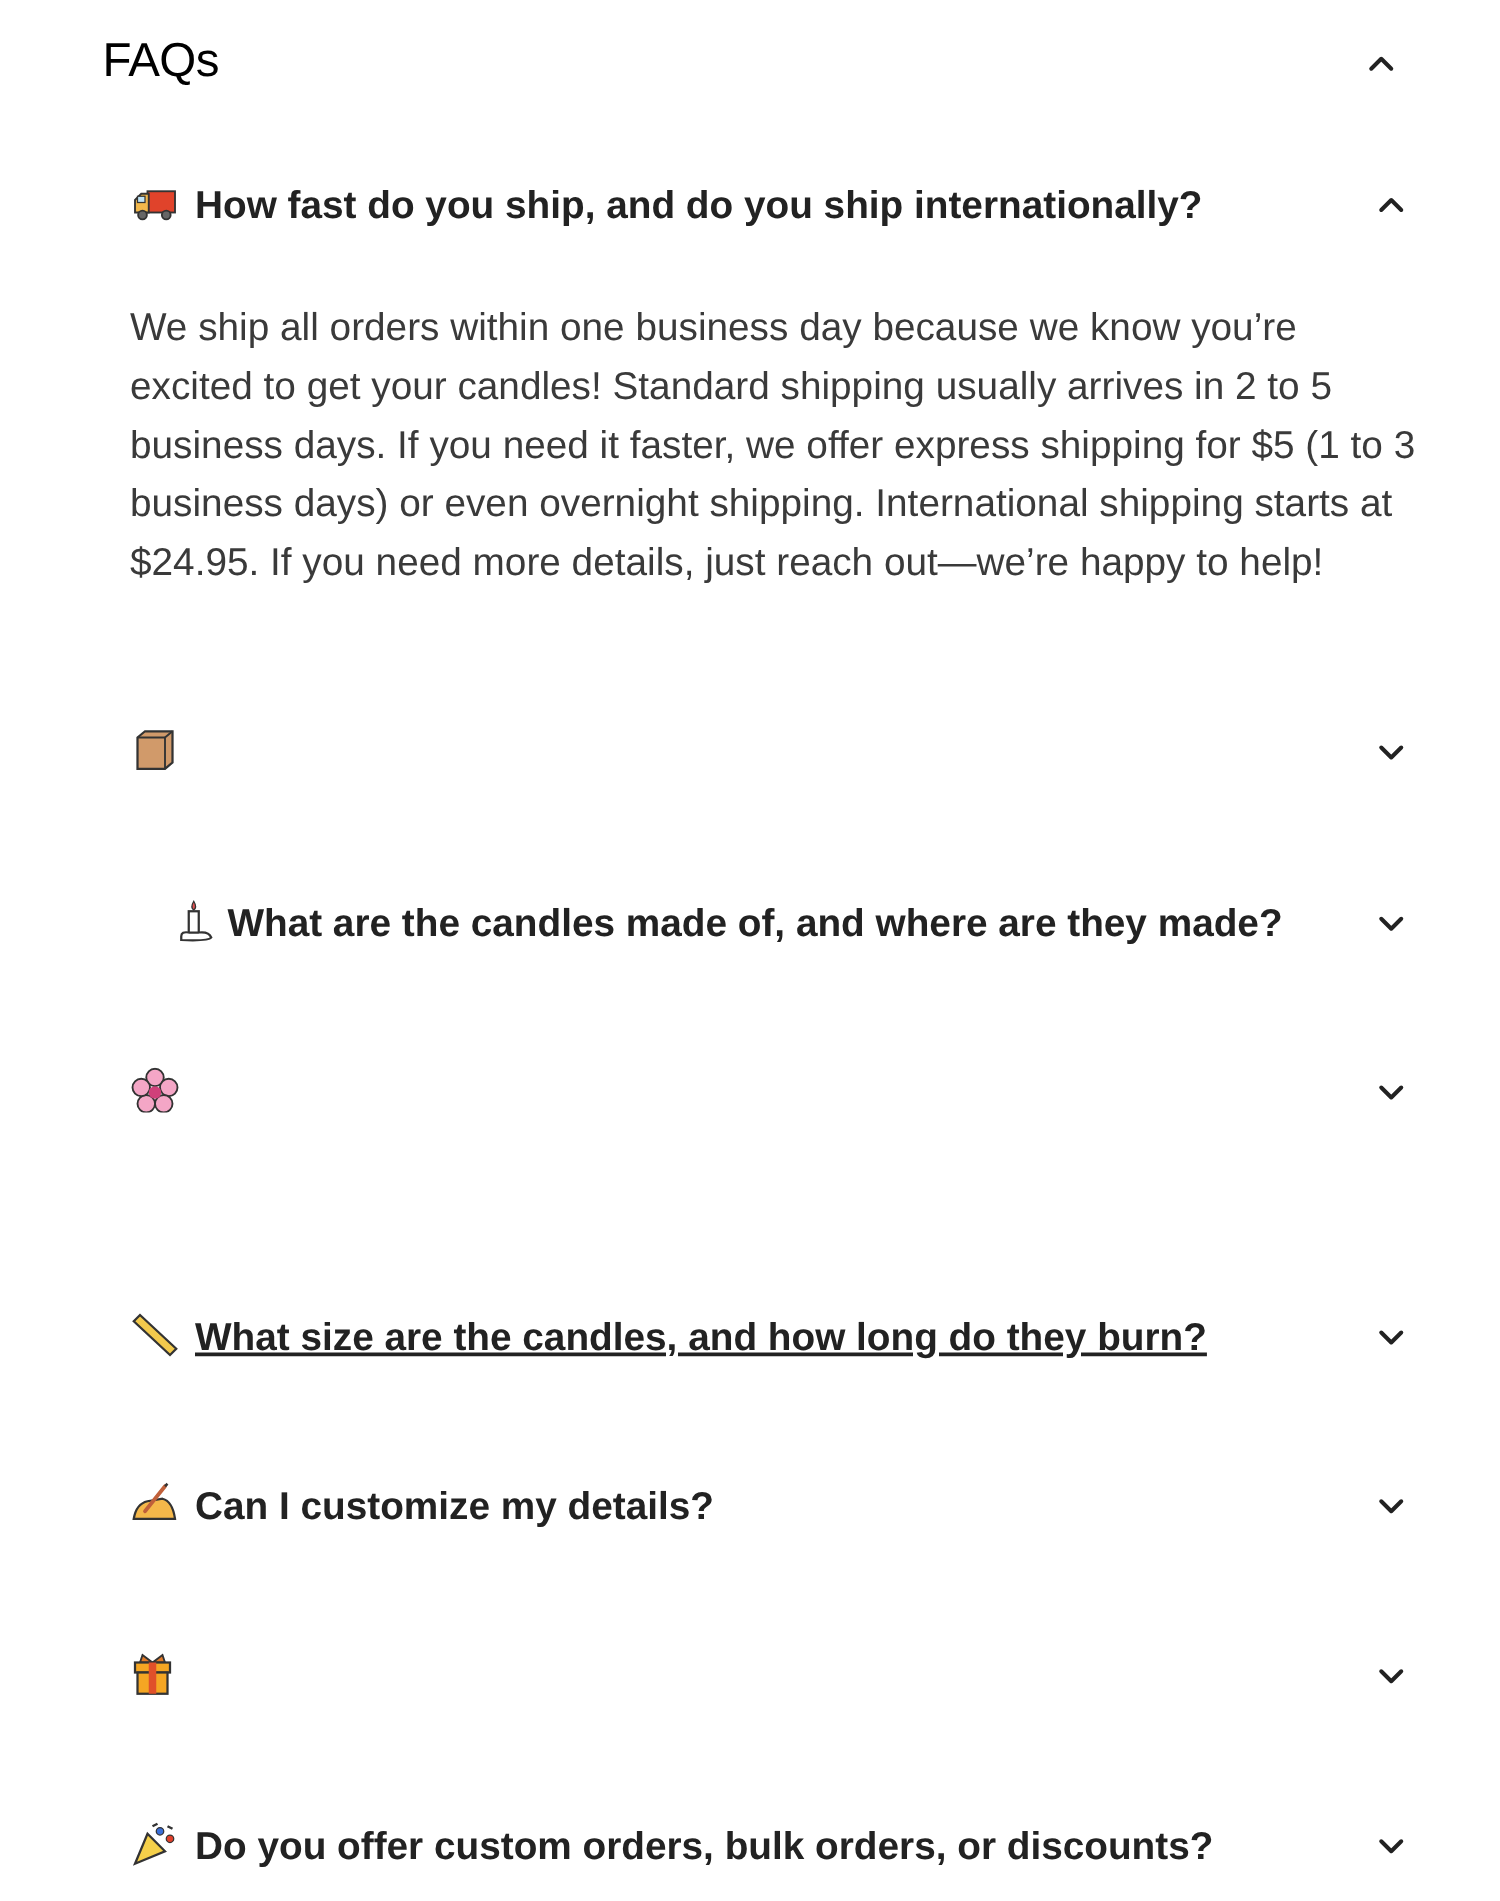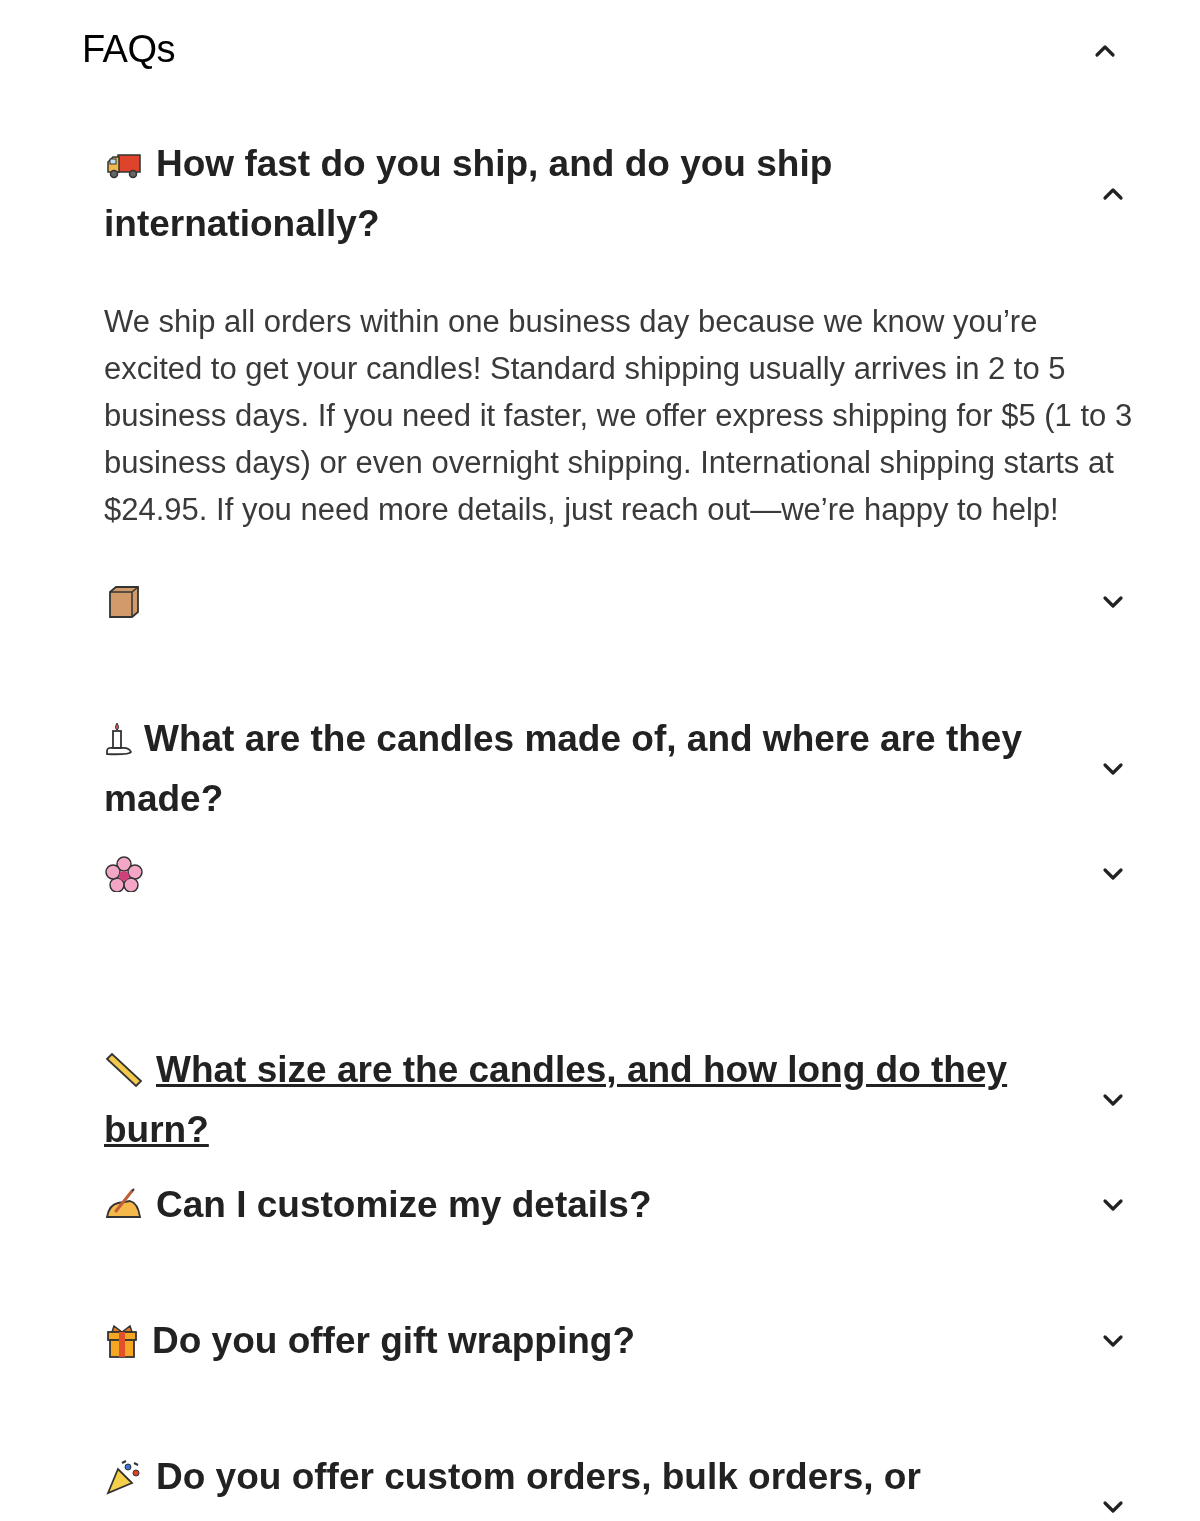--- a/index.html
+++ b/index.html
@@ -4,21 +4,21 @@
   <style>
     html, body { margin: 0; padding: 0; background: #ffffff; }
     body { width: 1200px; height: 1521px; overflow: hidden; position: relative;
       font-family: "Liberation Sans", "DejaVu Sans", sans-serif; color: #222222; }
     .faq-header { position: absolute; left: 82px; top: 22px; width: 1060px; height: 60px; }
     .faq-title { position: absolute; left: 0; top: 6px; font-size: 38px; font-weight: 400; color: #000000; letter-spacing: -0.5px; }
     .chev { position: absolute; width: 30px; height: 30px; }
     .chev svg { width: 30px; height: 30px; display: block; }
     .faq-header .chev { right: 22px; top: 14px; }
     .item { position: absolute; left: 104px; width: 1040px; }
-    .q { position: relative; font-size: 37px; font-weight: 700; color: #222; line-height: 60px; padding-right: 80px; }
+    .q { position: relative; font-size: 31px; font-weight: 700; color: #222; line-height: 60px; padding-right: 80px; }
     .q .emoji { display: inline-block; width: 40px; height: 36px; vertical-align: -6px; margin-right: 12px; }
     .q .emoji svg { width: 40px; height: 36px; display: block; }
     .q .chev { right: 16px; top: 50%; margin-top: -15px; }
     .answer { font-size: 31px; line-height: 47px; color: #3a3a3a; margin-top: 0; width: 1030px; }
   </style>
 </head>
 <body>
 
 <div class="faq-header">
   <div class="faq-title">FAQs</div>
@@ -59,21 +59,21 @@
         </svg>
     </span>
     <span class="chev">
       <svg viewBox="0 0 30 30">
           <polyline points="7,11 15,19 23,11" fill="none" stroke="#222" stroke-width="3.2" stroke-linecap="round" stroke-linejoin="round"></polyline>
         </svg>
     </span>
   </div>
 </div>
 
-<div class="item" style="top:709px;">
+<div class="item" style="top:709px;text-align:center;">
   <div class="q">
     <span class="emoji" style="width:30px;margin-right:10px;">
       <svg viewBox="0 0 30 36" style="width:30px;">
           <path d="M13 2 Q10 7 13 9 Q16 7 13 2 Z" fill="#e05050" stroke="#333" stroke-width="1"></path>
           <rect x="9" y="10" width="8" height="18" fill="#fff" stroke="#333" stroke-width="1.8"></rect>
           <path d="M3 30 Q3 26 9 27 H17 Q25 26 27 31 Q25 34 3 33 Z" fill="#fff" stroke="#333" stroke-width="1.8"></path>
         </svg>
     </span><span>What are the candles made of, and where are they made?</span>
     <span class="chev">
       <svg viewBox="0 0 30 30">
@@ -139,21 +139,21 @@
 
 <div class="item" style="top:1311px;">
   <div class="q">
     <span class="emoji" style="width:36px;margin-right:12px;">
       <svg viewBox="0 0 36 36" style="width:36px;">
           <path d="M10 3 L18 9 L26 3 L28 9 H8 Z" fill="#e07b2a" stroke="#333" stroke-width="1.5"></path>
           <rect x="4" y="9" width="28" height="8" fill="#f5a623" stroke="#333" stroke-width="1.8"></rect>
           <rect x="6" y="17" width="24" height="17" fill="#f5a623" stroke="#333" stroke-width="1.8"></rect>
           <rect x="15" y="9" width="6" height="25" fill="#e0502a"></rect>
         </svg>
-    </span><span>Do you offer gift wrapping?</span>
+    </span>
     <span class="chev">
       <svg viewBox="0 0 30 30">
           <polyline points="7,11 15,19 23,11" fill="none" stroke="#222" stroke-width="3.2" stroke-linecap="round" stroke-linejoin="round"></polyline>
         </svg>
     </span>
   </div>
 </div>
 
 <div class="item" style="top:1447px;">
   <div class="q">

